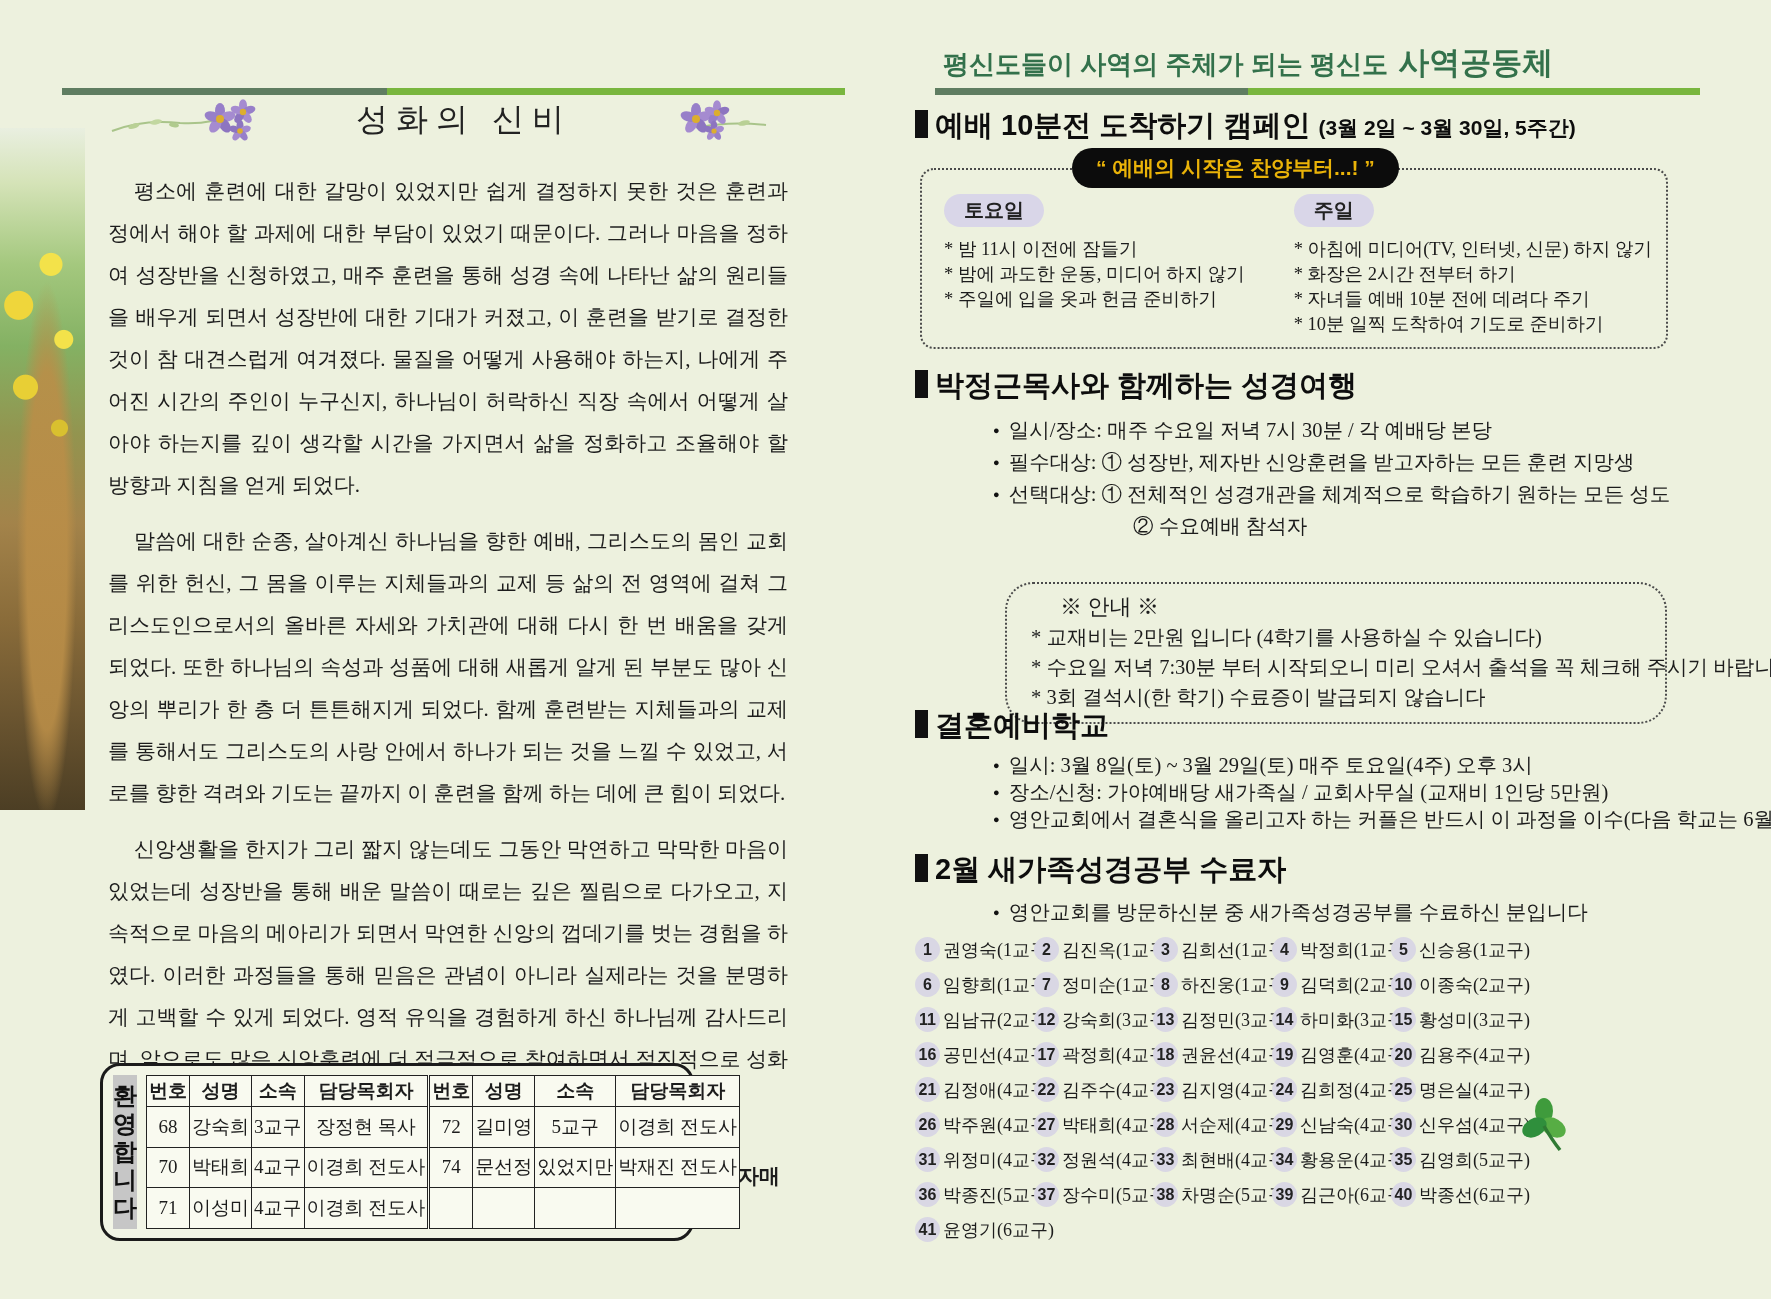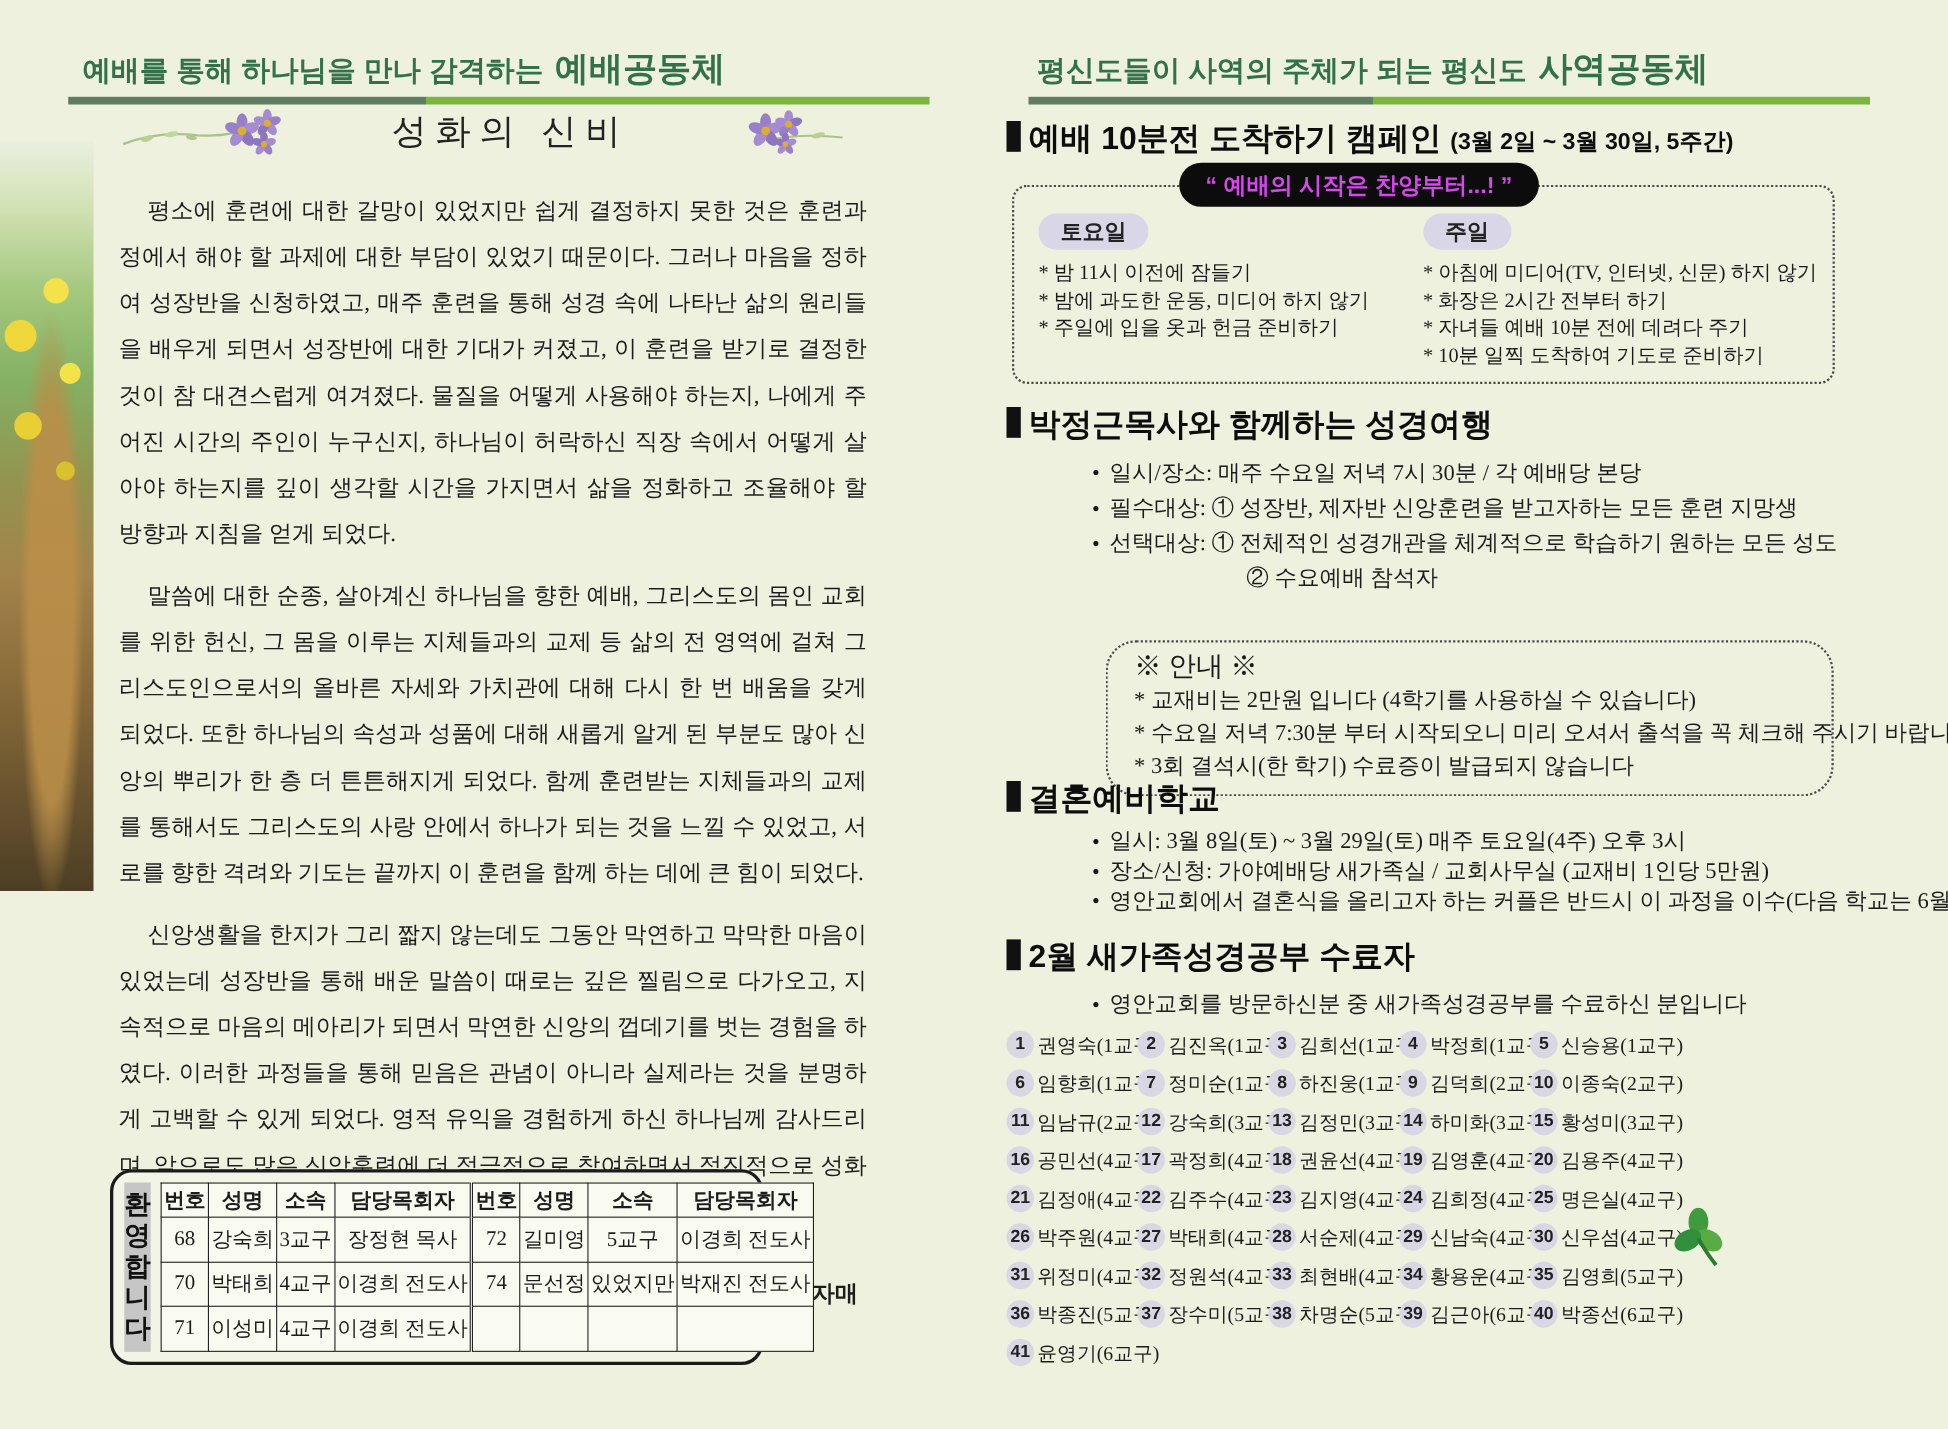--- a/index.html
+++ b/index.html
@@ -67,38 +67,38 @@
 
   
   .sec-title{position:absolute;left:45px;font-family:"Liberation Sans","DejaVu Sans",sans-serif;
     font-weight:bold;color:#0d0d0d;white-space:nowrap;}
   .sec-title .t{font-size:29px;}
   .sec-title .sub{font-size:21px;margin-left:8px;}
 
   .camp-box{position:absolute;left:50px;top:168px;width:748px;
     border:2px dotted #4a4a4a;border-radius:14px;box-sizing:border-box;
     padding:24px 14px 10px 22px;}
-  .camp-badge{position:absolute;top:-22px;left:150px;background:#0c0c0c;color:#d946ef;
+  .camp-badge{position:absolute;top:-22px;left:150px;background:#0c0c0c;color:#eab308;
     border-radius:24px;padding:6px 24px;font-family:"Liberation Sans","DejaVu Sans",sans-serif;
     font-weight:bold;font-size:21px;white-space:nowrap;}
   .camp-cols{display:flex;}
   .camp-col{flex:1;}
   .day-badge{display:inline-block;background:#d9d6e8;border-radius:17px;padding:3px 20px;
     font-family:"Liberation Sans","DejaVu Sans",sans-serif;font-weight:bold;font-size:20px;color:#222;}
   ul.plain{list-style:none;margin:10px 0 0 0;padding:0;}
   ul.plain li{font-size:18.5px;line-height:25px;white-space:nowrap;}
 
   .bt-lines{position:absolute;left:123px;top:414px;width:720px;}
   .bt-line{font-size:20.5px;line-height:32px;white-space:nowrap;}
   .bt-line.ind{padding-left:140px;}
   .bullet::before{content:"●";font-size:11px;margin-right:9px;vertical-align:3px;color:#111;}
 
   .notice-box{position:absolute;left:135px;top:582px;width:662px;box-sizing:border-box;
     border:2px dotted #4a4a4a;border-radius:28px;padding:8px 18px 10px 24px;}
-  .notice-title{font-size:25px;line-height:30px;}
+  .notice-title{font-size:22px;line-height:30px;margin-left:29px;}
   ul.notice-list{list-style:none;margin:0;padding:0;}
   ul.notice-list li{font-size:20.5px;line-height:30px;white-space:nowrap;}
 
   .ms-lines{position:absolute;left:123px;top:752px;width:720px;}
   ul.ms-list{list-style:none;margin:0;padding:0;}
   ul.ms-list li{font-size:20.5px;line-height:27px;white-space:nowrap;}
 
   .grad-intro{position:absolute;left:123px;top:898px;font-size:20.5px;white-space:nowrap;}
   .grad-list{position:absolute;left:45px;top:932px;width:595px;display:flex;flex-wrap:wrap;}
   .grad{width:119px;height:35px;display:flex;align-items:center;}
@@ -108,24 +108,20 @@
   .grad-label{font-size:18px;margin-left:3px;white-space:nowrap;}
 
   .clover{position:absolute;left:1518px;top:1098px;}
   .flower-deco{flex:0 0 auto;}
 </style>
 </head>
 <body>
 
 <div class="page page-left">
 
-  <div class="hdr pl-hdr">
-    <span class="pre">예배를 통해 하나님을 만나 감격하는</span>
-    <span class="emp">예배공동체</span>
-  </div>
   <div class="hbar pl-bar"></div>
 
   <div class="photo-strip"></div>
 
   <div class="essay">
     <div class="essay-title-row">
       <svg class="flower-deco" width="150" height="46" viewBox="0 0 150 46">
         <path d="M4 34 Q35 22 72 26 Q90 27 104 24" stroke="#a9c48a" stroke-width="2" fill="none"></path>
         <ellipse cx="26" cy="29" rx="6" ry="2.5" fill="#b9d095" transform="rotate(-20 26 29)"></ellipse>
         <ellipse cx="48" cy="25" rx="6" ry="2.5" fill="#c2d7a0" transform="rotate(-12 48 25)"></ellipse>

